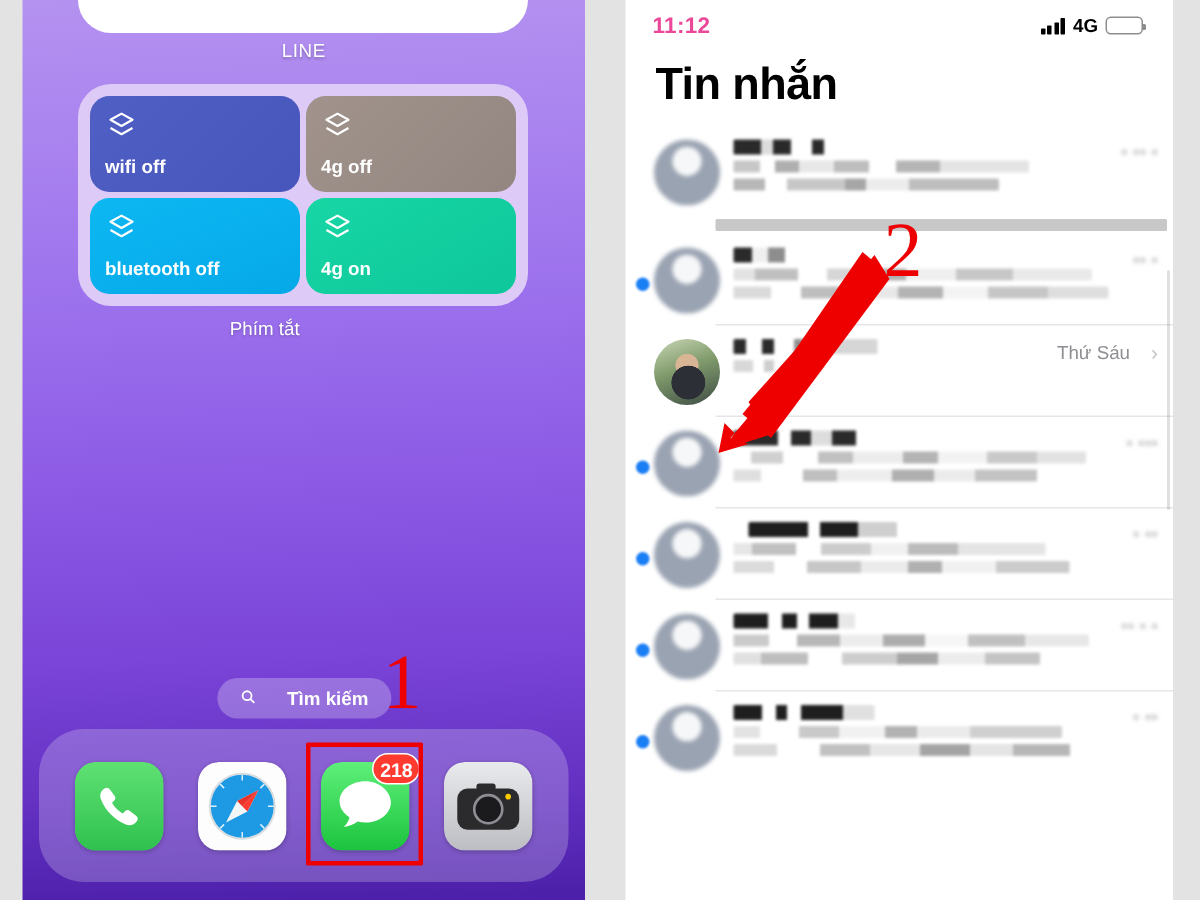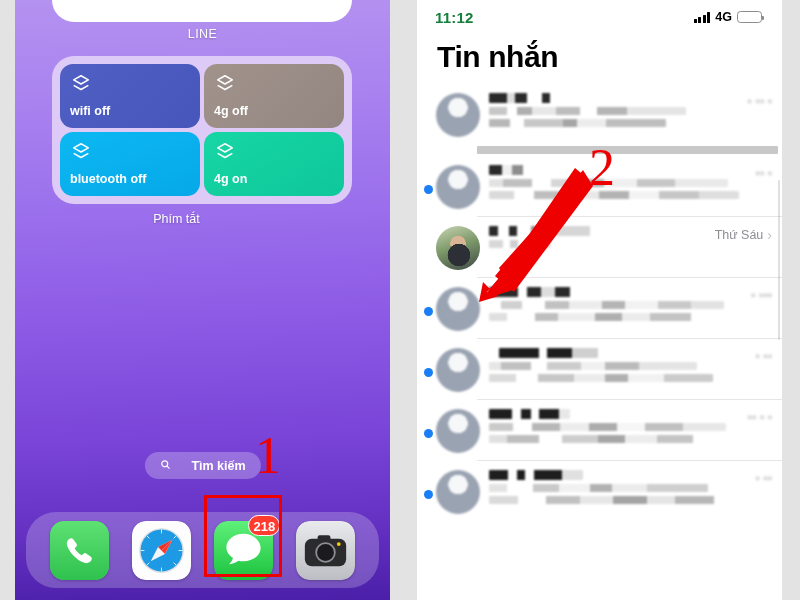--- a/index.html
+++ b/index.html
@@ -57,21 +57,21 @@
   .search-pill {
     position: absolute; left: 50%; transform: translateX(-50%); top: 452px;
     height: 27px; padding: 0 15px; border-radius: 14px;
     background: rgba(255,255,255,.26);
     display: flex; align-items: center; gap: 21px;
     color: #ffffff; font-size: 12.5px; font-weight: 600;
   }
   .search-pill svg { width: 11px; height: 11px; }
 
   .dock {
-    position: absolute; left: 11px; bottom: 12px; width: 353px; height: 76px;
+    position: absolute; left: 11px; bottom: 12px; width: 353px; height: 102px;
     background: rgba(255,255,255,.22); border-radius: 30px;
     display: flex; align-items: center; justify-content: space-around;
     padding: 0 12px;
   }
   .app { position: relative; width: 59px; height: 59px; }
   .app-ic { width: 59px; height: 59px; border-radius: 14px; display:block;
             box-shadow: 0 1px 3px rgba(0,0,0,.22); }
   .badge {
     position: absolute; right: -7px; top: -6px; min-width: 25px; height: 21px;
     border-radius: 11px; background: #ff3b30; color: #fff;
@@ -90,21 +90,21 @@
 
   
   #right-panel {
     position: absolute; left: 417px; top: 0; width: 365px; height: 600px;
     background: #ffffff; overflow: hidden;
   }
   .statusbar {
     height: 34px; display: flex; align-items: center; justify-content: space-between;
     padding: 0 20px 0 18px;
   }
-  .st-time { font-size: 15px; font-weight: 700; color: #15803d; letter-spacing: .2px; }
+  .st-time { font-size: 15px; font-weight: 700; color: #ec4899; letter-spacing: .2px; }
   .st-right { display: flex; align-items: center; gap: 5px; }
   .sig { display: flex; align-items: flex-end; gap: 1.5px; height: 11px; }
   .sig i { width: 3px; background: #000; display: block; border-radius: .5px; }
   .sig i:nth-child(1){ height:4px } .sig i:nth-child(2){ height:6px }
   .sig i:nth-child(3){ height:8px } .sig i:nth-child(4){ height:11px }
   .st-net { font-size: 12.5px; font-weight: 700; color: #000; }
   .batt { width: 25px; height: 12.5px; border: 1.2px solid #8d8d8d; border-radius: 3.5px;
           position: relative; padding: 1.2px; }
   .batt .fill { height: 100%; width: 78%; background: #ffcc00; border-radius: 1.8px; }
   .batt::after { content:""; position:absolute; right:-3px; top:4px; width:2px; height:4.5px;
@@ -138,21 +138,21 @@
       radial-gradient(circle at 52% 66%, #2c2f36 0 30%, transparent 31%),
       radial-gradient(circle at 50% 40%, #d8b594 0 22%, transparent 23%),
       linear-gradient(160deg,#c9d6b4 0%, #7f9a6b 45%, #3d4a44 100%);
     filter: none;
   }
   .row-body { flex: 1 1 auto; min-width: 0; padding-top: 2px; }
   .redact { border-radius: 1px; filter: blur(1.1px); margin-bottom: 4px; }
   .r-title { height: 10px; }
   .r-line  { height: 8px; opacity: .55; }
   .row-right { flex: 0 0 auto; display: flex; align-items: center;
-               gap: 4px; padding: 3px 0 0 6px; }
+               gap: 14px; padding: 3px 0 0 6px; }
   .ts { font-size: 12.5px; color: #8e8e93; white-space: nowrap; }
   .ts.redacted { filter: blur(1.4px); opacity: .5; }
   .chev { color: #c4c4c8; font-size: 14px; }
   .sep { height: 1px; background: #e6e6e8; margin-left: 60px; }
   .bar-redact { height: 8px; background: #c8c8c8; margin: 2px 4px 2px 60px;
                 border-radius: 1px; }
   .scroll-ind { position: absolute; right: 2px; top: 96px; width: 2.5px;
                 height: 160px; background: rgba(0,0,0,.12); border-radius: 2px; }
 </style>
 </head>

